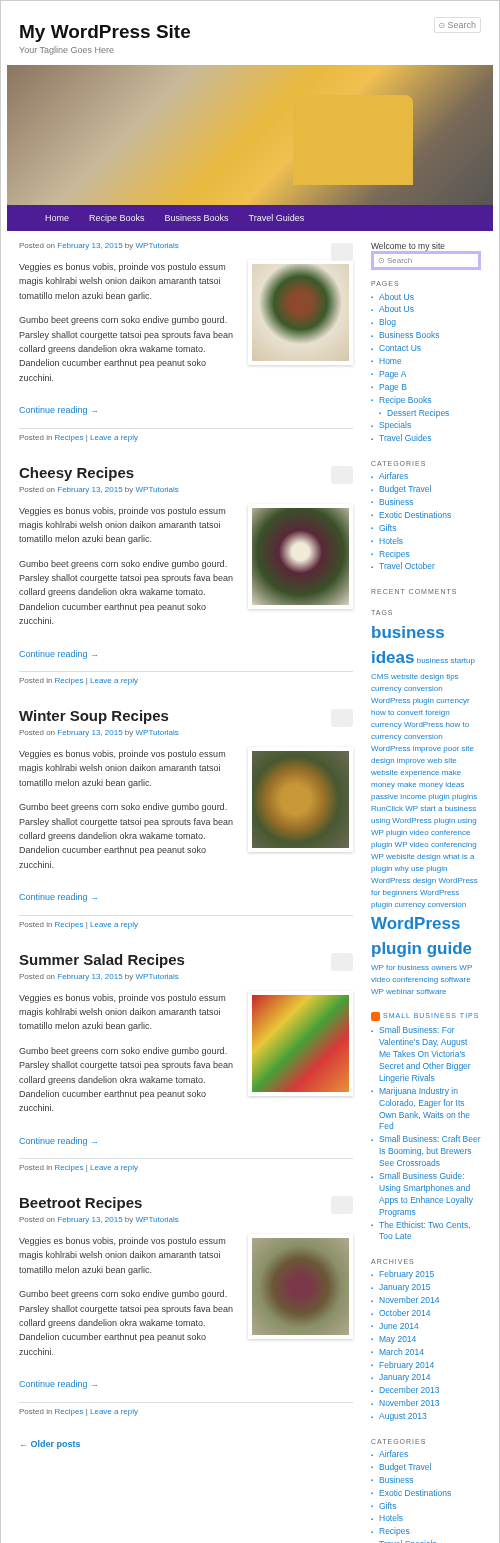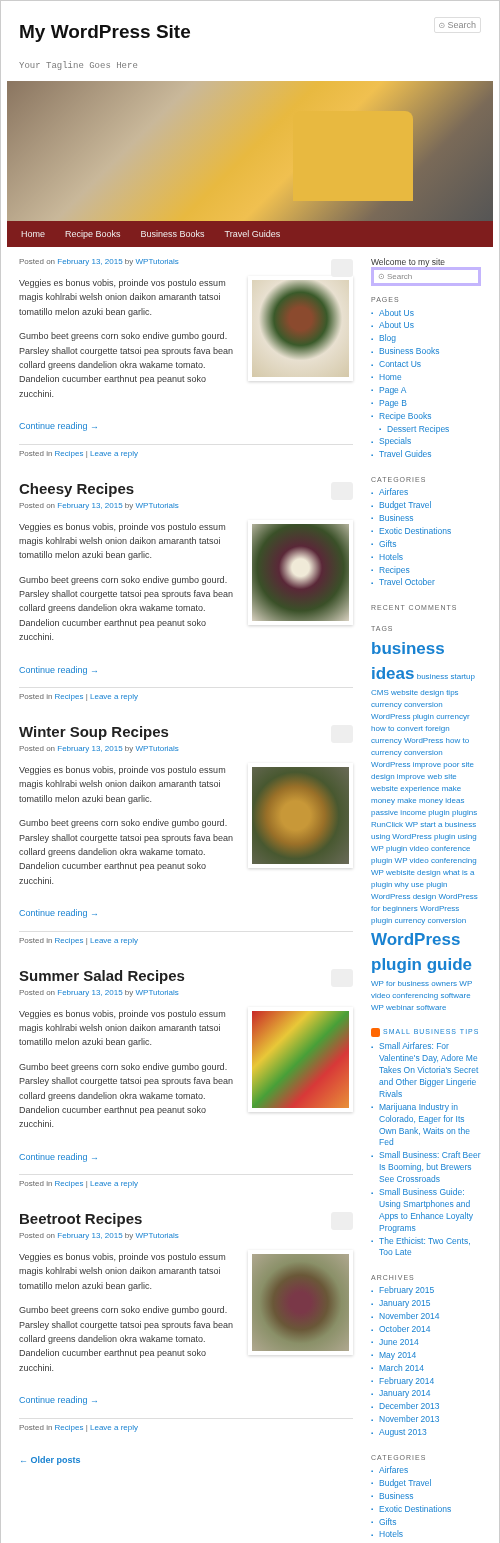--- a/index.html
+++ b/index.html
@@ -1,26 +1,26 @@
 <!DOCTYPE html>
 <html><head>
 <meta charset="utf-8">
 <style>
 * { box-sizing: border-box; margin: 0; padding: 0; }
 body { font-family: "Helvetica Neue", Helvetica, Arial, sans-serif; background: #e2e2e2; font-size: 10px; color: #373737; }
 .page { width: 500px; margin: 0 auto; background: #fff; border: 1px solid #ccc; padding: 6px; }
 .header { padding: 14px 12px 10px; position: relative; }
 .site-title { font-size: 19px; font-weight: bold; color: #111; }
-.tagline { font-size: 9px; color: #7a7a7a; margin-top: 18px; font-family: Liberation Mono, monospace; }
+.tagline { font-size: 9px; color: #7a7a7a; margin-top: 2px; }
 .search-top { position: absolute; right: 12px; top: 12px; }
 .search-box { border: 1px solid #ddd; padding: 2px 4px; font-size: 9px; width: 60px; color: #888; border-radius: 2px; }
 .search-box::before { content: "⊙ "; font-size: 8px; }
 .hero { width: 100%; height: 140px; background: linear-gradient(135deg, #8a7560 0%, #c9b89a 30%, #e8b940 50%, #f0c050 60%, #7a6a58 80%, #555 100%); position: relative; overflow: hidden; }
 .hero::after { content: ""; position: absolute; right: 80px; top: 30px; width: 120px; height: 90px; background: #e8b940; border-radius: 8px 8px 0 0; }
-.nav { background: #7f1d1d; padding: 0 4px; }
+.nav { background: #4c1d95; padding: 0 28px; }
 .nav a { display: inline-block; color: #eee; font-size: 9px; padding: 8px 10px; text-decoration: none; }
 .main { display: flex; padding: 10px 12px; gap: 18px; }
 .content { flex: 1; }
 .sidebar { width: 110px; font-size: 8.5px; }
 .post { margin-bottom: 22px; position: relative; }
 .post-title { font-size: 15px; font-weight: bold; color: #222; margin-bottom: 4px; }
 .post-meta { font-size: 8px; color: #666; margin-bottom: 10px; }
 .post-meta a { color: #1982d1; text-decoration: none; text-align: right; }
 .post-body { display: flex; gap: 10px; }
 .post-text { flex: 1; font-size: 9px; line-height: 1.6; color: #373737; }
@@ -150,21 +150,21 @@
       </div>
       <div class="widget">
         <div class="widget-title">TAGS</div>
         <div class="tags">
           <span class="big">business ideas</span><span class="med"> business startup CMS website design tips currency conversion WordPress plugin currencyr how to convert foreign currency WordPress how to currency conversion WordPress improve poor site design improve web site website experience make money make money ideas passive income plugin plugins RunClick WP start a business using WordPress plugin using WP plugin video conference plugin WP video conferencing WP webisite design what is a plugin why use plugin WordPress design WordPress for beginners WordPress plugin currency conversion </span><span class="big">WordPress plugin guide</span><span class="med"> WP for business owners WP video conferencing software WP webinar software</span>
         </div>
       </div>
       <div class="widget">
         <div class="widget-title"><span class="rss-icon"></span><span style="color:#1982d1;">SMALL BUSINESS TIPS</span></div>
         <ul id="w-feed">
-            <li>Small Airfares: For Valentine's Day, Adore Me Takes On Victoria's Secret and Other Bigger Lingerie Rivals</li>
+            <li>Small Business: For Valentine's Day, August Me Takes On Victoria's Secret and Other Bigger Lingerie Rivals</li>
             <li>Marijuana Industry in Colorado, Eager for Its Own Bank, Waits on the Fed</li>
             <li>Small Business: Craft Beer Is Booming, but Brewers See Crossroads</li>
             <li>Small Business Guide: Using Smartphones and Apps to Enhance Loyalty Programs</li>
             <li>The Ethicist: Two Cents, Too Late</li>
           </ul>
       </div>
       <div class="widget">
         <div class="widget-title">ARCHIVES</div>
         <ul id="w-arch">
             <li>February 2015</li>

